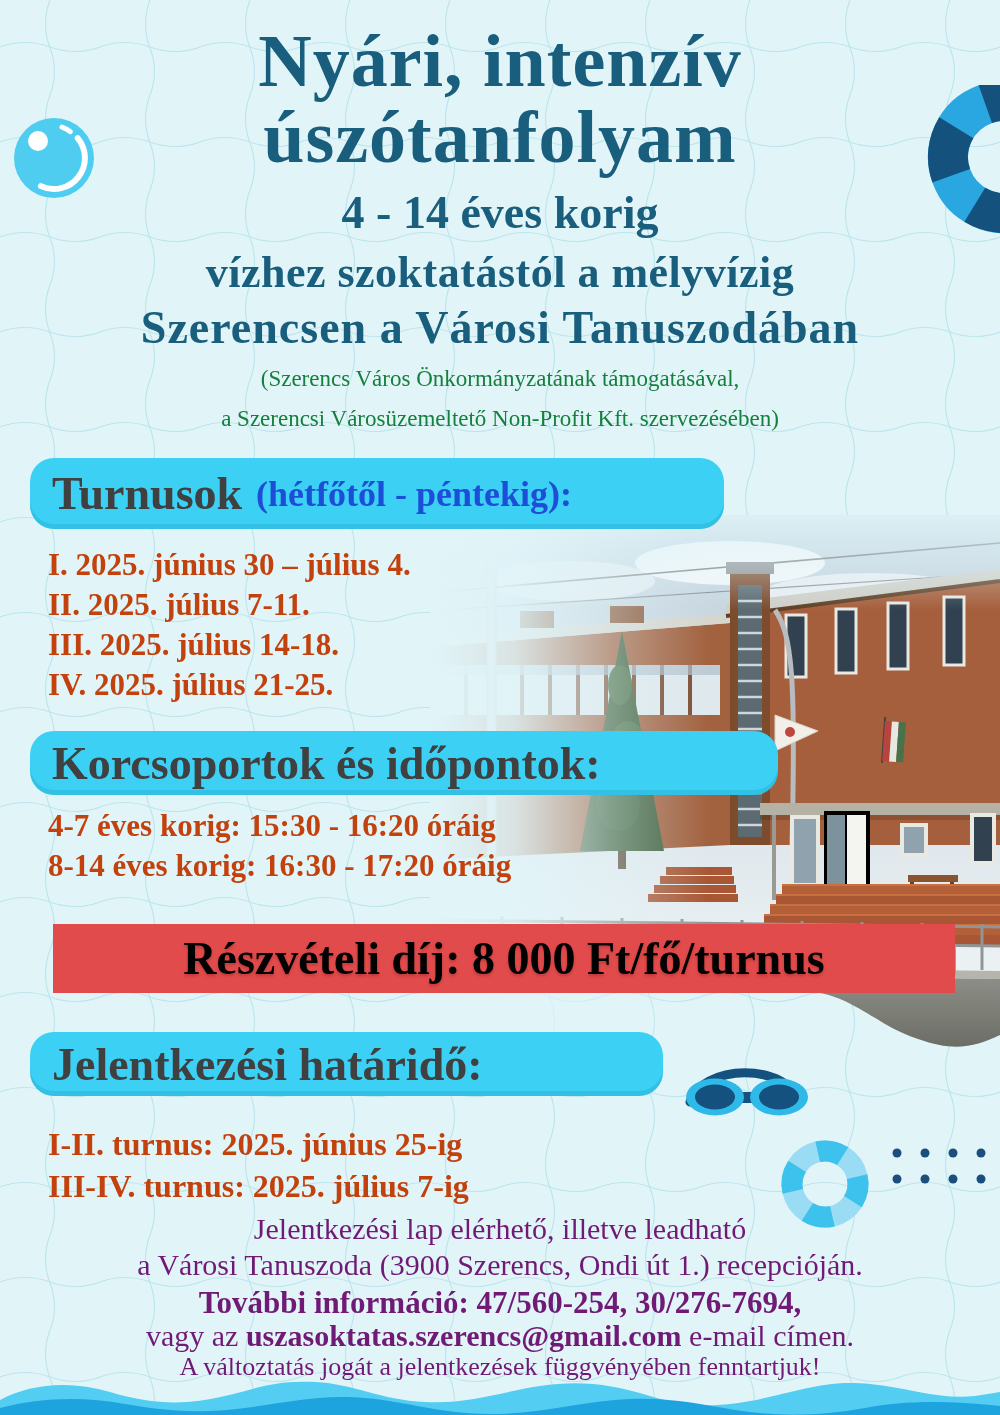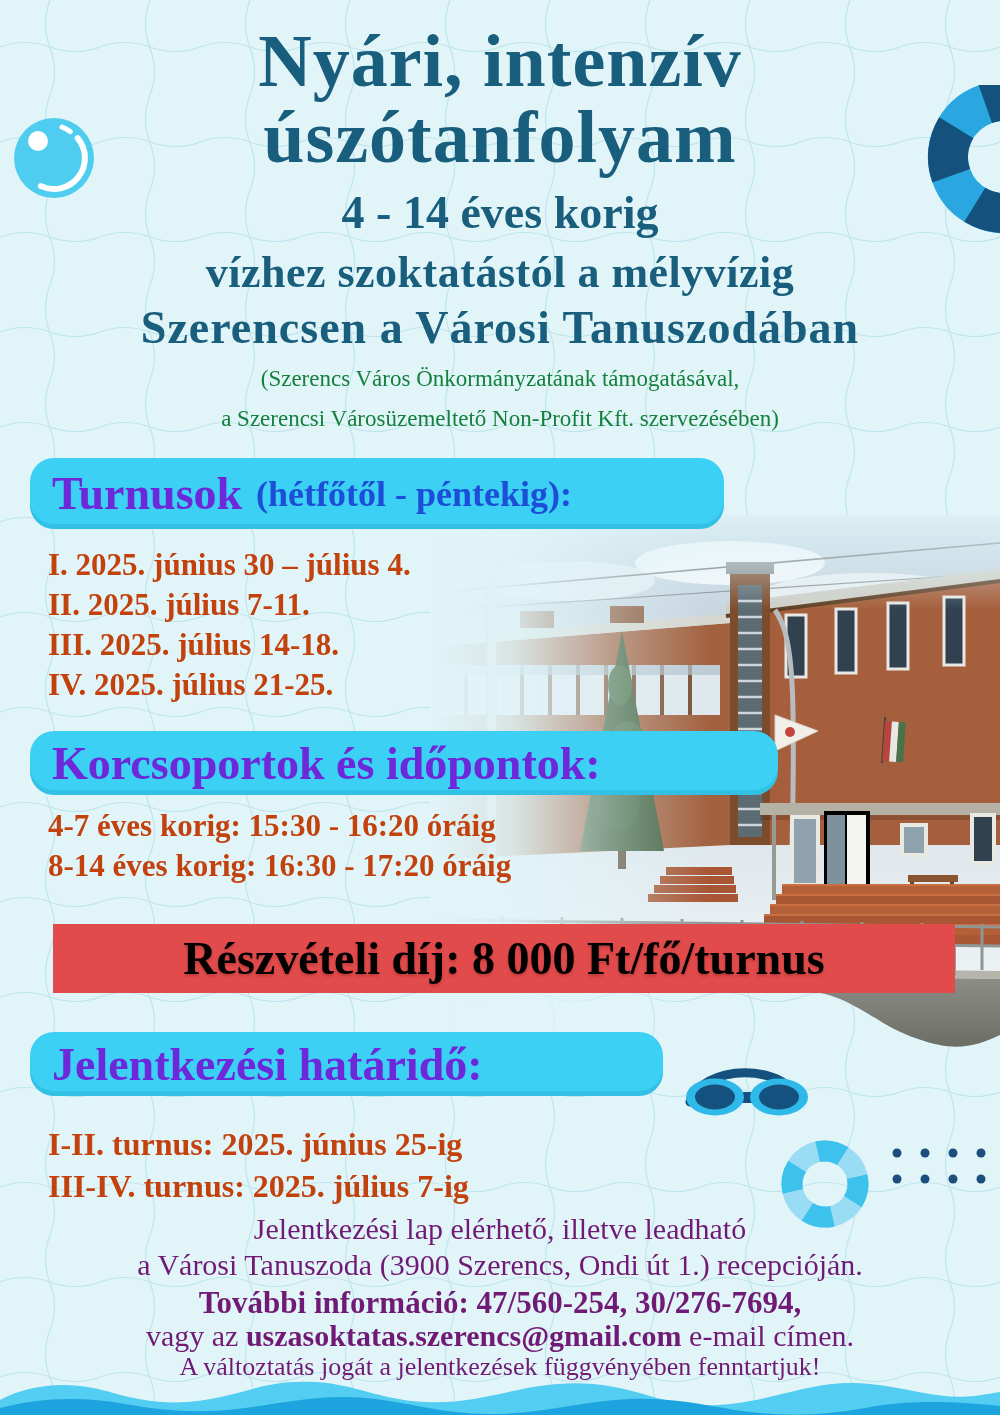--- a/index.html
+++ b/index.html
@@ -21,21 +21,21 @@
   .orgnote{font-size:23px;font-weight:normal;color:#15803d;}
   
   .bar{
     background:#3bd0f4;
     border-radius:24px;
     display:flex;align-items:center;
     padding:0 0 0 22px;
     box-shadow:inset 0 -5px 0 rgba(10,120,160,.18);
     white-space:nowrap;
   }
-  .bar .h-main{font-size:46px;font-weight:bold;color:#6d28d9;}
+  .bar .h-main{font-size:46px;font-weight:bold;color:#404040;}
   .bar .h-sub{font-size:36px;font-weight:bold;color:#1d4ed8;margin-left:14px;}
   
   .biglist{font-size:31px;font-weight:bold;color:#c2410c;line-height:40px;white-space:nowrap;}
   .biglist div{height:40px;}
   
   .price{
     background:#e24b4b;
     color:#000000;
     font-size:46px;font-weight:bold;
     display:flex;align-items:center;justify-content:center;

